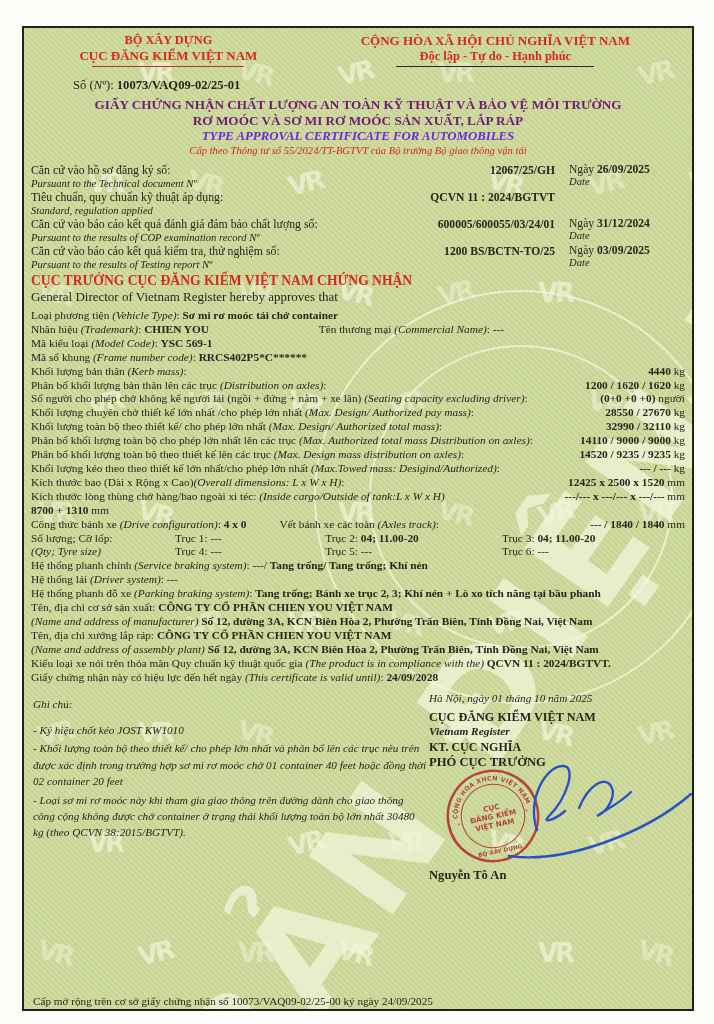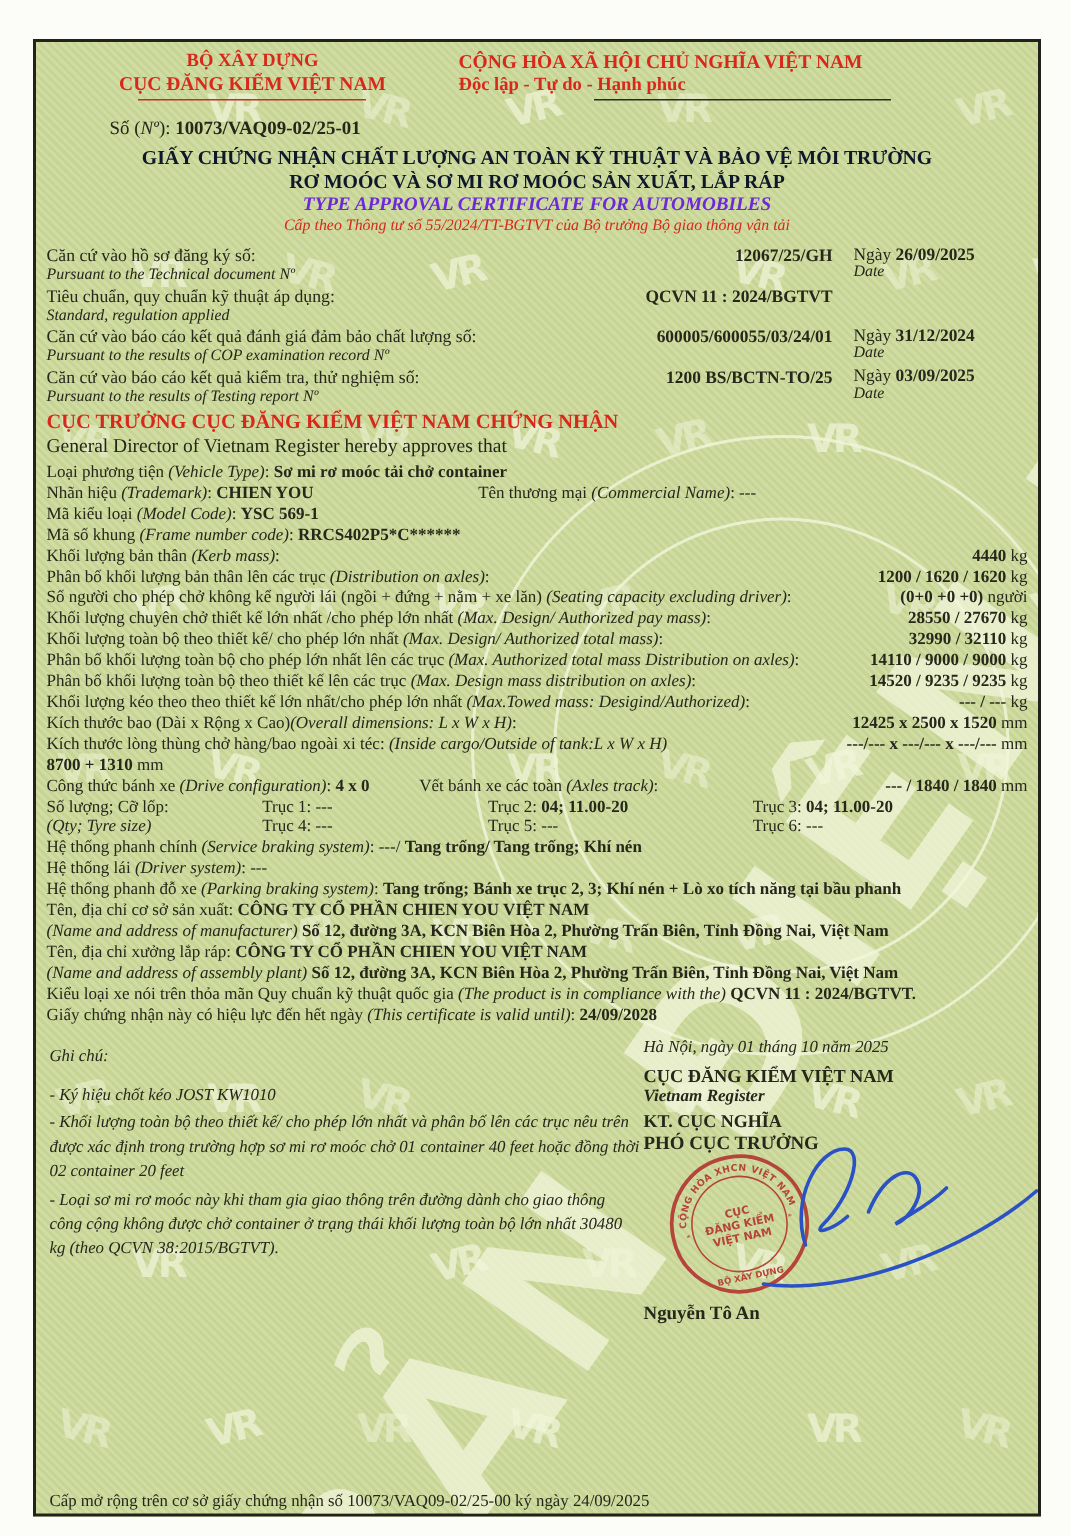--- a/index.html
+++ b/index.html
@@ -16,31 +16,31 @@
   .wm-big{position:absolute;left:120px;top:1015px;transform:rotate(-55deg);transform-origin:0 0;
           font-family:"DejaVu Sans",sans-serif;font-weight:bold;font-size:140px;
           color:rgba(241,245,219,.75);letter-spacing:10px;white-space:nowrap;}
   .wm-circle{position:absolute;border:2px solid rgba(240,244,216,.85);border-radius:50%;}
   .wm-c1{left:290px;top:262px;width:410px;height:410px;}
   .wm-c2{left:345px;top:317px;width:300px;height:300px;}
   
   .content{position:absolute;inset:0;z-index:2;padding:2px 7px 0 7px;font-size:11.4px;}
   .hdr{display:flex;margin-top:3px;}
   .hdr-left{width:42%;text-align:center;}
-  .hdr-right{flex:1;text-align:left;}
+  .hdr-right{flex:1;text-align:center;}
   .red{color:#d8281c;}
   .hl1{font-weight:bold;font-size:12.4px;}
   .hl2{font-weight:bold;font-size:13px;}
   .u-red{width:152px;border-top:1.7px solid #c2302a;margin:2px auto 0;}
   .u-dark{width:198px;border-top:1.7px solid #2a2a20;margin:2px auto 0;}
   .so-line{margin:11px 0 2px 42px;font-size:12.6px;}
   .so-line .num{font-weight:bold;}
   .so-line .no{font-style:italic;}
   .title-block{text-align:center;margin-top:4px;}
-  .tb1,.tb2{font-weight:bold;font-size:13.2px;color:#0f172a;}
+  .tb1,.tb2{font-weight:bold;font-size:13.2px;color:#701a75;}
   .tb3{font-weight:bold;font-style:italic;font-size:12.8px;color:#6d28d9;}
   .tb4{font-style:italic;font-size:10.6px;color:#d8281c;margin-top:1px;}
   .ref-rows{margin-top:7px;}
   .ref-row{display:flex;align-items:flex-start;margin-bottom:1px;}
   .ref-left{flex:1;}
   .ref-vn{font-size:11.8px;}
   .ref-en{font-style:italic;font-size:10.6px;}
   .ref-val{width:192px;text-align:right;font-weight:bold;font-size:11.6px;padding-top:1px;white-space:nowrap;}
   .ref-date{width:116px;padding-left:14px;font-size:11.6px;}
   .ref-date .d2{font-style:italic;font-size:10.6px;}

